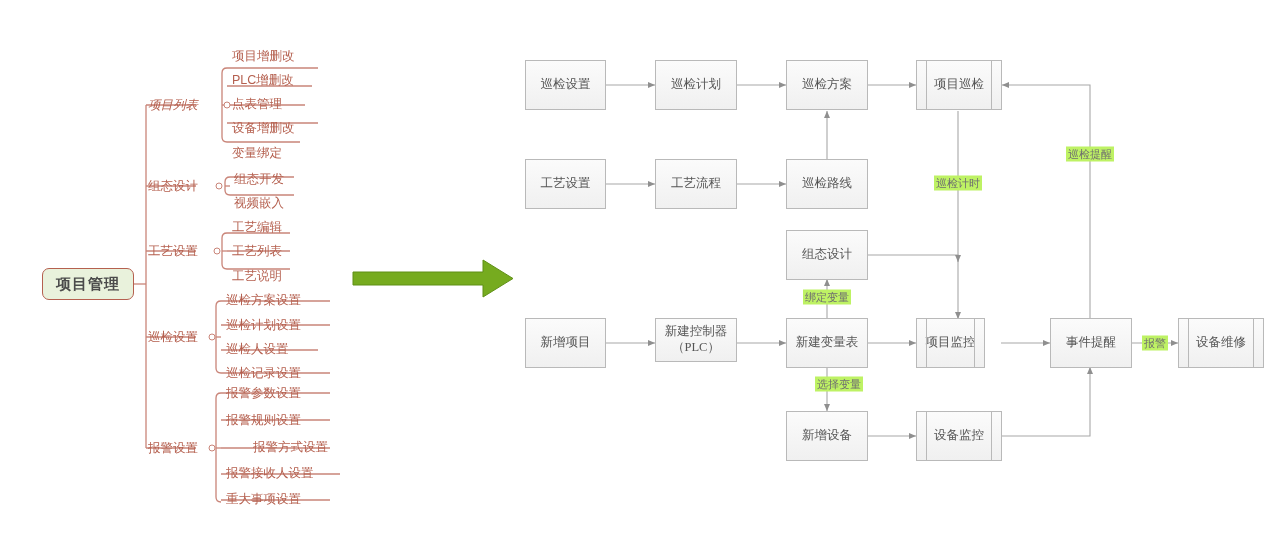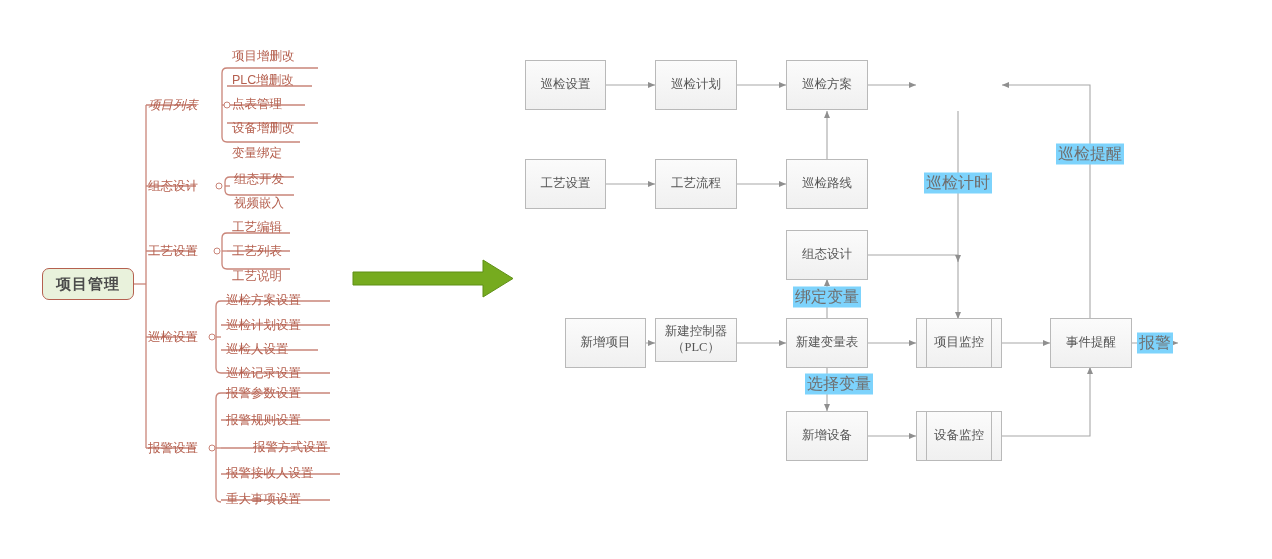--- a/index.html
+++ b/index.html
@@ -45,24 +45,24 @@
     text-align:center;line-height:1.25;
     font-family:"Liberation Serif","DejaVu Serif",serif;
   }
   .fc-box.pre::before,.fc-box.pre::after{
     content:"";position:absolute;top:0;bottom:0;width:0;
     border-left:1px solid #b9b9b9;
   }
   .fc-box.pre::before{left:9px;}
   .fc-box.pre::after{right:9px;}
   .fc-label{
-    position:absolute;font-size:16px;color:#6f6f6f;white-space:nowrap;
+    position:absolute;font-size:11px;color:#6f6f6f;white-space:nowrap;
     font-family:"Liberation Serif","DejaVu Serif",serif;
     transform:translate(-50%,-50%);
-    background:#7dd3fc;padding:0 2px;
+    background:#bef264;padding:0 2px;
   }
 </style>
 </head>
 <body>
 
 <div id="canvas">
 
   <svg width="1272" height="559" style="position:absolute;left:0;top:0;">
     <g fill="none" stroke="#c98478" stroke-width="1.3">
 
@@ -215,57 +215,63 @@
     </div>
 
   <div class="fc-box" style="left:655px;top:60px;width:82px;height:50px;">
     <span>巡检计划</span>
     </div>
 
   <div class="fc-box" style="left:786px;top:60px;width:82px;height:50px;">
     <span>巡检方案</span>
     </div>
 
+  <div class="fc-box pre" style="left:916px;top:60px;width:86px;height:50px;">
+    <span>项目巡检</span>
+    </div>
 
   <div class="fc-box" style="left:525px;top:159px;width:81px;height:50px;">
     <span>工艺设置</span>
     </div>
 
   <div class="fc-box" style="left:655px;top:159px;width:82px;height:50px;">
     <span>工艺流程</span>
     </div>
 
   <div class="fc-box" style="left:786px;top:159px;width:82px;height:50px;">
     <span>巡检路线</span>
     </div>
 
   <div class="fc-box" style="left:786px;top:230px;width:82px;height:50px;">
     <span>组态设计</span>
     </div>
 
-  <div class="fc-box" style="left:525px;top:318px;width:81px;height:50px;margin-left:40px;">
+  <div class="fc-box" style="left:525px;top:318px;width:81px;height:50px;">
     <span>新增项目</span>
     </div>
 
   <div class="fc-box" style="left:655px;top:318px;width:82px;height:44px;white-space:pre-line;">
     <span style="white-space:pre-line;">新建控制器
 （PLC）</span></div>
 
   <div class="fc-box" style="left:786px;top:318px;width:82px;height:50px;">
     <span>新建变量表</span>
     </div>
 
-  <div class="fc-box pre" style="left:916px;top:318px;width:86px;height:50px;">
+  <div class="fc-box pre" style="left:916px;top:318px;width:69px;height:50px;">
     <span>项目监控</span>
     </div>
 
   <div class="fc-box" style="left:1050px;top:318px;width:82px;height:50px;">
     <span>事件提醒</span>
     </div>
 
+  <div class="fc-box pre" style="left:1178px;top:318px;width:86px;height:50px;">
+    <span>设备维修</span>
+    </div>
 
   <div class="fc-box" style="left:786px;top:411px;width:82px;height:50px;">
     <span>新增设备</span>
     </div>
 
   <div class="fc-box pre" style="left:916px;top:411px;width:86px;height:50px;">
     <span>设备监控</span>
     </div>
 
   <div class="fc-label" style="left:1090px;top:154px;">

